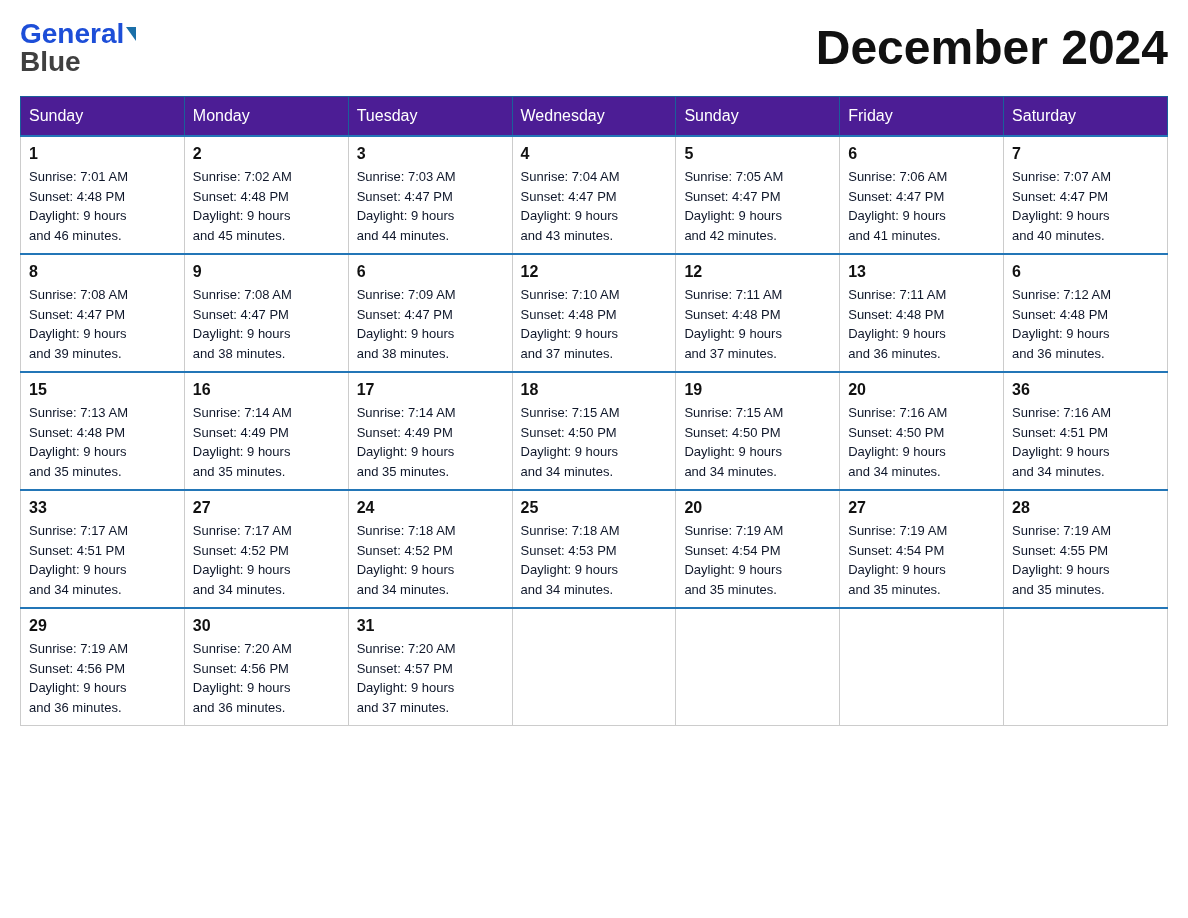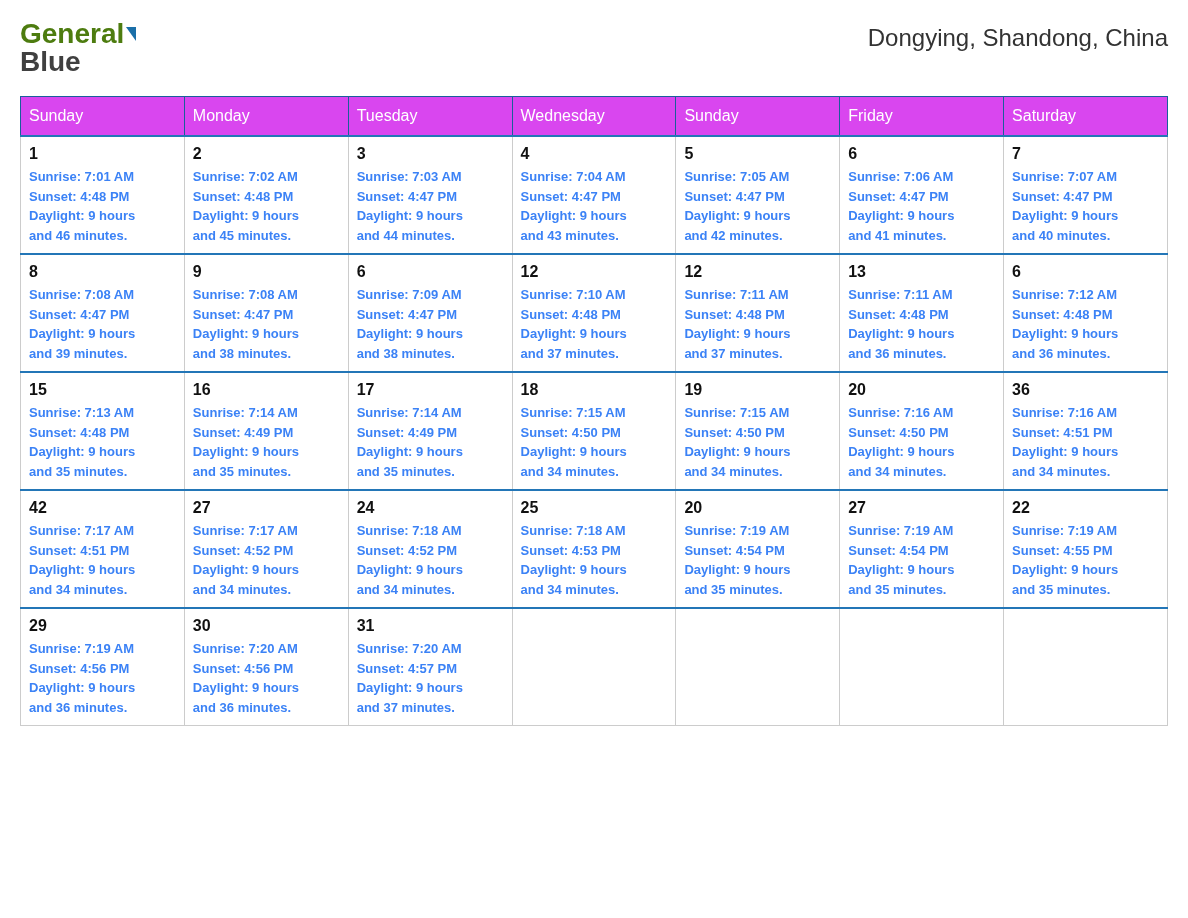--- a/index.html
+++ b/index.html
@@ -17,21 +17,21 @@
       margin-bottom: 20px;
     }
     .logo {
       display: flex;
       flex-direction: column;
       align-items: flex-start;
     }
     .logo-general {
       font-size: 28px;
       font-weight: bold;
-      color: #4d7c0f;
+      color: #1d4ed8;
       line-height: 1;
     }
     .logo-blue {
       font-size: 28px;
       font-weight: bold;
       color: #404040;
       line-height: 1;
     }
     .logo-triangle {
       display: inline-block;
@@ -53,21 +53,21 @@
     .location-title {
       font-size: 24px;
       color: #333;
       margin-top: 4px;
     }
     table {
       width: 100%;
       border-collapse: collapse;
     }
     thead tr th {
-      background-color: #d946ef;
+      background-color: #4c1d95;
       color: #fff;
       padding: 10px 8px;
       font-size: 16px;
       font-weight: normal;
       text-align: left;
       border: 1px solid #1a5f9a;
     }
     tbody tr td {
       border: 1px solid #ccc;
       padding: 8px;
@@ -76,23 +76,22 @@
     }
     .day-number {
       font-size: 16px;
       font-weight: bold;
       color: #111;
       display: block;
       margin-bottom: 4px;
     }
     .day-info {
       font-size: 13px;
-      color: #3b82f6;
+      color: #0f172a;
       line-height: 1.5;
-      font-weight: bold;
     }
     tbody tr {
       border-top: 2px solid #2376b7;
     }
     tbody tr td:first-child {
       border-left: 1px solid #ccc;
     }
     .empty-cell {
       background: #fff;
     }
@@ -102,21 +101,21 @@
 
 <div class="header-area">
   <div class="logo">
     <div style="display:flex; align-items:center;">
       <span class="logo-general">General</span>
       <span class="logo-triangle"></span>
     </div>
     <span class="logo-blue">Blue</span>
   </div>
   <div class="title-area">
-    <div class="location-title">Dongying, Shandong, China</div>
+    <div class="month-title">December 2024</div>
   </div>
 </div>
 
 <table>
   <thead>
     <tr>
 
     <th>Sunday</th>
         <th>Monday</th>
         <th>Tuesday</th>
@@ -213,21 +212,21 @@
           <span class="day-number">20</span>
           <div class="day-info">Sunrise: 7:16 AM<br>Sunset: 4:50 PM<br>Daylight: 9 hours<br>and 34 minutes.</div>
         </td>
         <td>
           <span class="day-number">36</span>
           <div class="day-info">Sunrise: 7:16 AM<br>Sunset: 4:51 PM<br>Daylight: 9 hours<br>and 34 minutes.</div>
         </td>
       </tr>
       <tr>
         <td>
-          <span class="day-number">42</span>
+          <span class="day-number">33</span>
           <div class="day-info">Sunrise: 7:17 AM<br>Sunset: 4:51 PM<br>Daylight: 9 hours<br>and 34 minutes.</div>
         </td>
         <td>
           <span class="day-number">27</span>
           <div class="day-info">Sunrise: 7:17 AM<br>Sunset: 4:52 PM<br>Daylight: 9 hours<br>and 34 minutes.</div>
         </td>
         <td>
           <span class="day-number">24</span>
           <div class="day-info">Sunrise: 7:18 AM<br>Sunset: 4:52 PM<br>Daylight: 9 hours<br>and 34 minutes.</div>
         </td>
@@ -237,21 +236,21 @@
         </td>
         <td>
           <span class="day-number">20</span>
           <div class="day-info">Sunrise: 7:19 AM<br>Sunset: 4:54 PM<br>Daylight: 9 hours<br>and 35 minutes.</div>
         </td>
         <td>
           <span class="day-number">27</span>
           <div class="day-info">Sunrise: 7:19 AM<br>Sunset: 4:54 PM<br>Daylight: 9 hours<br>and 35 minutes.</div>
         </td>
         <td>
-          <span class="day-number">22</span>
+          <span class="day-number">28</span>
           <div class="day-info">Sunrise: 7:19 AM<br>Sunset: 4:55 PM<br>Daylight: 9 hours<br>and 35 minutes.</div>
         </td>
       </tr>
       <tr>
         <td>
           <span class="day-number">29</span>
           <div class="day-info">Sunrise: 7:19 AM<br>Sunset: 4:56 PM<br>Daylight: 9 hours<br>and 36 minutes.</div>
         </td>
         <td>
           <span class="day-number">30</span>

